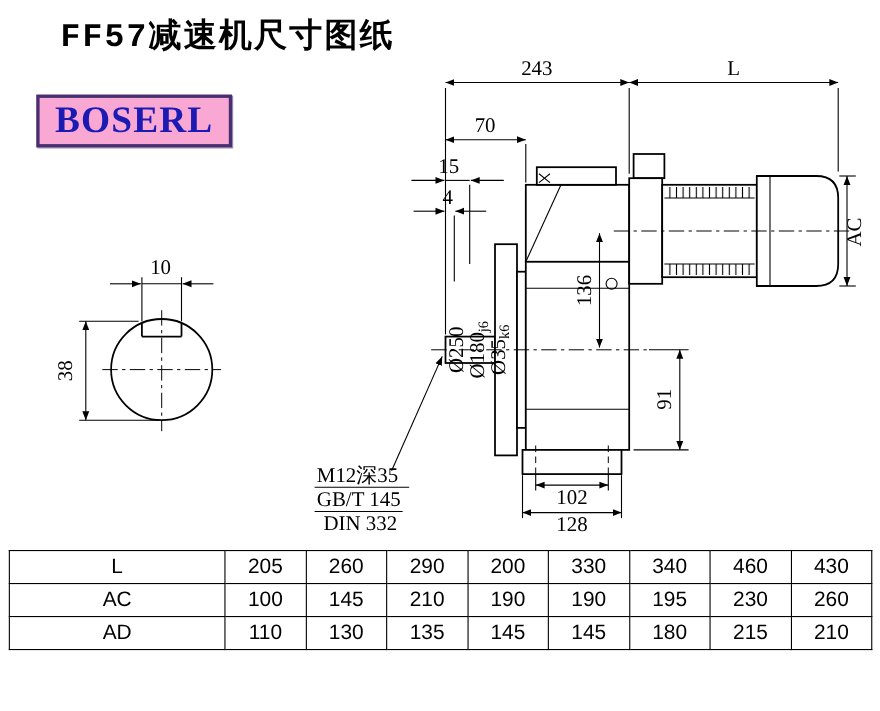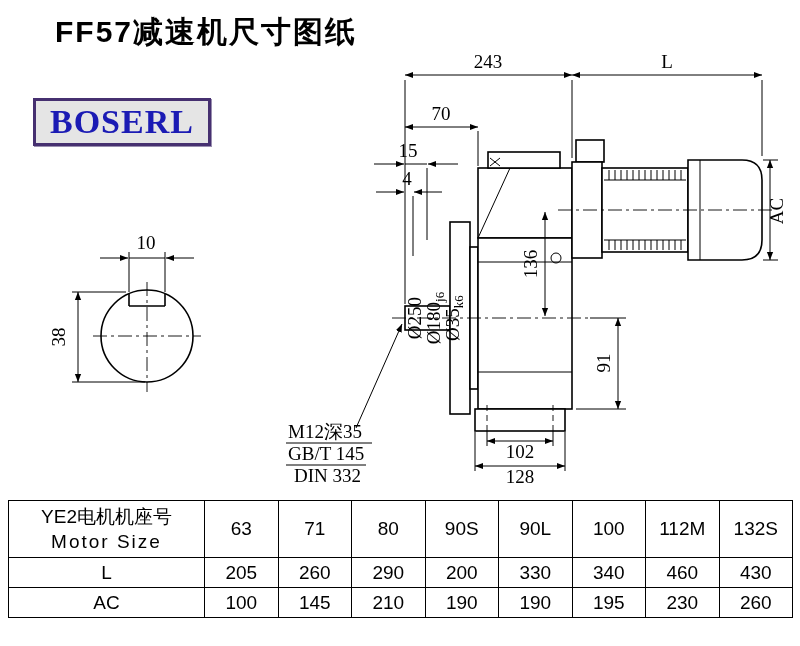--- a/index.html
+++ b/index.html
@@ -1,21 +1,21 @@
 <!DOCTYPE html>
 <html><head>
 <meta charset="utf-8">
 <style>
   html,body{margin:0;padding:0;background:#fff;}
   #app{position:relative;width:800px;height:646px;background:#fff;overflow:hidden;
        font-family:"Liberation Sans",sans-serif;color:#000;}
   .page-title{position:absolute;left:55px;top:12px;font-size:30px;font-weight:bold;
-       letter-spacing:2px;font-family:Liberation Sans, sans-serif;}
+       letter-spacing:2px;font-family:Liberation Mono, monospace;}
   .logo-box{position:absolute;left:33px;top:86px;border:3px solid #463070;
-       box-shadow:1px 1px 0 #9a8fb0;padding:2px 14px;background:#e5e5e5;margin-top:12px;}
+       box-shadow:1px 1px 0 #9a8fb0;padding:2px 14px;background:#f9a8d4;}
   .logo-text{font-family:"Liberation Serif",serif;font-weight:bold;font-size:34px;
        color:#1b1bb4;letter-spacing:1px;}
   svg{position:absolute;left:0;top:0;}
   .ol{stroke:#000;stroke-width:1.6;fill:none;}
   .olw{stroke:#000;stroke-width:1.6;fill:#fff;}
   .thin{stroke:#000;stroke-width:1;fill:none;}
   .cl{stroke:#000;stroke-width:0.9;stroke-dasharray:14 4 3 4;fill:none;}
   .dash{stroke:#000;stroke-width:0.9;stroke-dasharray:6 4;fill:none;}
   .dtext{font-family:"Liberation Serif",serif;font-size:19px;fill:#000;}
   .dtext-s{font-family:"Liberation Serif",serif;font-size:13px;fill:#000;}
@@ -165,34 +165,20 @@
       <col style="width:73.5px">
         <col style="width:73.5px">
         <col style="width:73.5px">
         <col style="width:73.5px">
       <col style="width:73.5px">
         <col style="width:73.5px">
         <col style="width:73.5px">
         <col style="width:73.5px">
     </colgroup>
     <tbody>
-      <tr class="hdr">
-        <td>
-          <div class="hdr-cn">YE2电机机座号</div>
-          <div class="hdr-en">Motor Size</div>
-        </td>
-        <td>63</td>
-        <td>71</td>
-        <td>80</td>
-        <td>90S</td>
-        <td>90L</td>
-        <td>100</td>
-        <td>112M</td>
-        <td>132S</td>
-      </tr>
       <tr>
         <td>L</td>
         <td>205</td>
         <td>260</td>
         <td>290</td>
         <td>200</td>
         <td>330</td>
         <td>340</td>
         <td>460</td>
         <td>430</td>
@@ -201,16 +187,27 @@
         <td>AC</td>
         <td>100</td>
         <td>145</td>
         <td>210</td>
         <td>190</td>
         <td>190</td>
         <td>195</td>
         <td>230</td>
         <td>260</td>
       </tr>
+      <tr>
+        <td>AD</td>
+        <td>110</td>
+        <td>130</td>
+        <td>135</td>
+        <td>145</td>
+        <td>145</td>
+        <td>180</td>
+        <td>215</td>
+        <td>210</td>
+      </tr>
     </tbody>
   </table>
 
 </div>
 
 </body></html>

